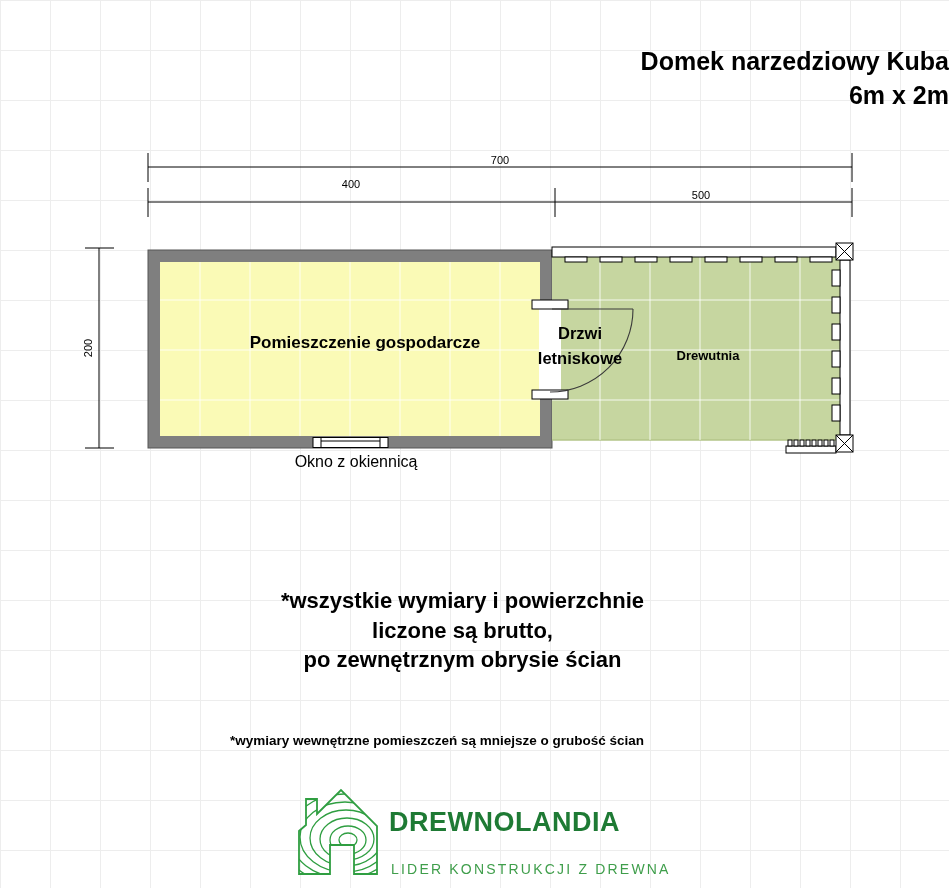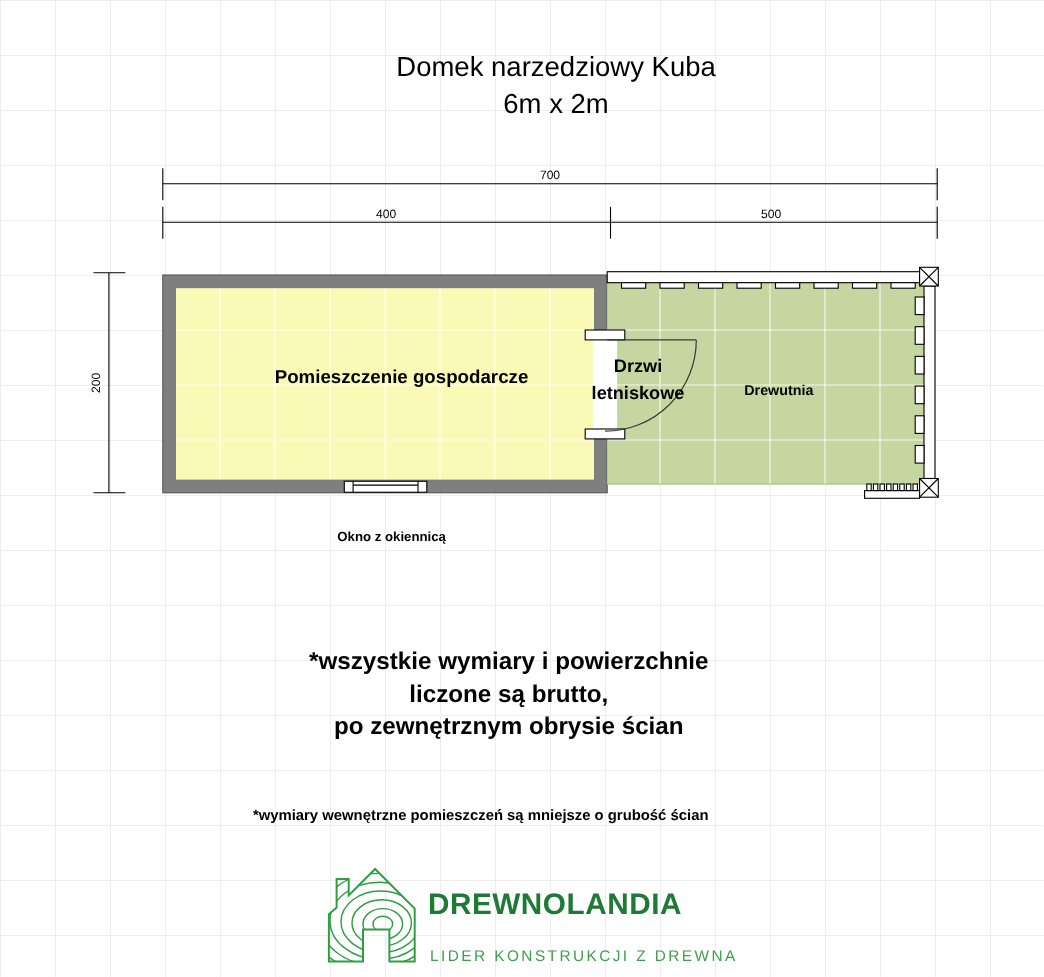--- a/index.html
+++ b/index.html
@@ -7,32 +7,32 @@
   .canvas{
     position:relative; width:949px; height:888px; overflow:hidden; background:#ffffff;
     background-image:
       linear-gradient(#ededed 1px, transparent 1px),
       linear-gradient(90deg, #ededed 1px, transparent 1px);
     background-size:50px 50px;
   }
   .plan-svg{position:absolute; left:0; top:0; z-index:1;}
   .lbl{position:absolute; z-index:2; color:#000; white-space:nowrap;}
   .center{transform:translate(-50%,-50%);}
-  .title-block{top:44px; left:62px; right:0; text-align:center; font-weight:normal;
+  .title-block{top:44px; left:62px; right:0; text-align:right; font-weight:bold;
                font-size:25px; line-height:34px; white-space:normal;}
   .dim{font-size:11px; font-weight:normal;}
   .dim-700{left:500px; top:160px;}
-  .dim-400{left:351px; top:195px;}
+  .dim-400{left:351px; top:184px;}
   .dim-300{left:701px; top:195px;}
   .dim-200{left:88px; top:348px; transform:translate(-50%,-50%) rotate(-90deg);}
   .room-lbl{font-weight:bold;}
   .utility-lbl{left:365px; top:343px; font-size:17px;}
   .door-lbl{left:580px; top:346px; font-size:16.5px; line-height:25px; text-align:center; white-space:normal; width:130px;}
   .woodshed-lbl{left:708px; top:355px; font-size:13px;}
-  .window-lbl{left:356px; top:488px; font-size:12px; font-weight:bold;}
+  .window-lbl{left:356px; top:462px; font-size:16px; font-weight:normal;}
   .note-main{top:586px; left:-24px; right:0; text-align:center; font-weight:bold;
              font-size:22px; line-height:29.5px; white-space:normal;}
   .note-secondary{top:733px; left:-75px; right:0; text-align:center; font-weight:bold; font-size:13.5px;}
   .logo-name{left:389px; top:807px; font-size:27px; font-weight:bold; color:#1e7a34; letter-spacing:0.5px;}
   .logo-tagline{left:391px; top:837px; font-size:14px; color:#3f9e4b; letter-spacing:2.2px;margin-top:24px;}
 </style>
 </head>
 <body>
 
 <div class="canvas">

